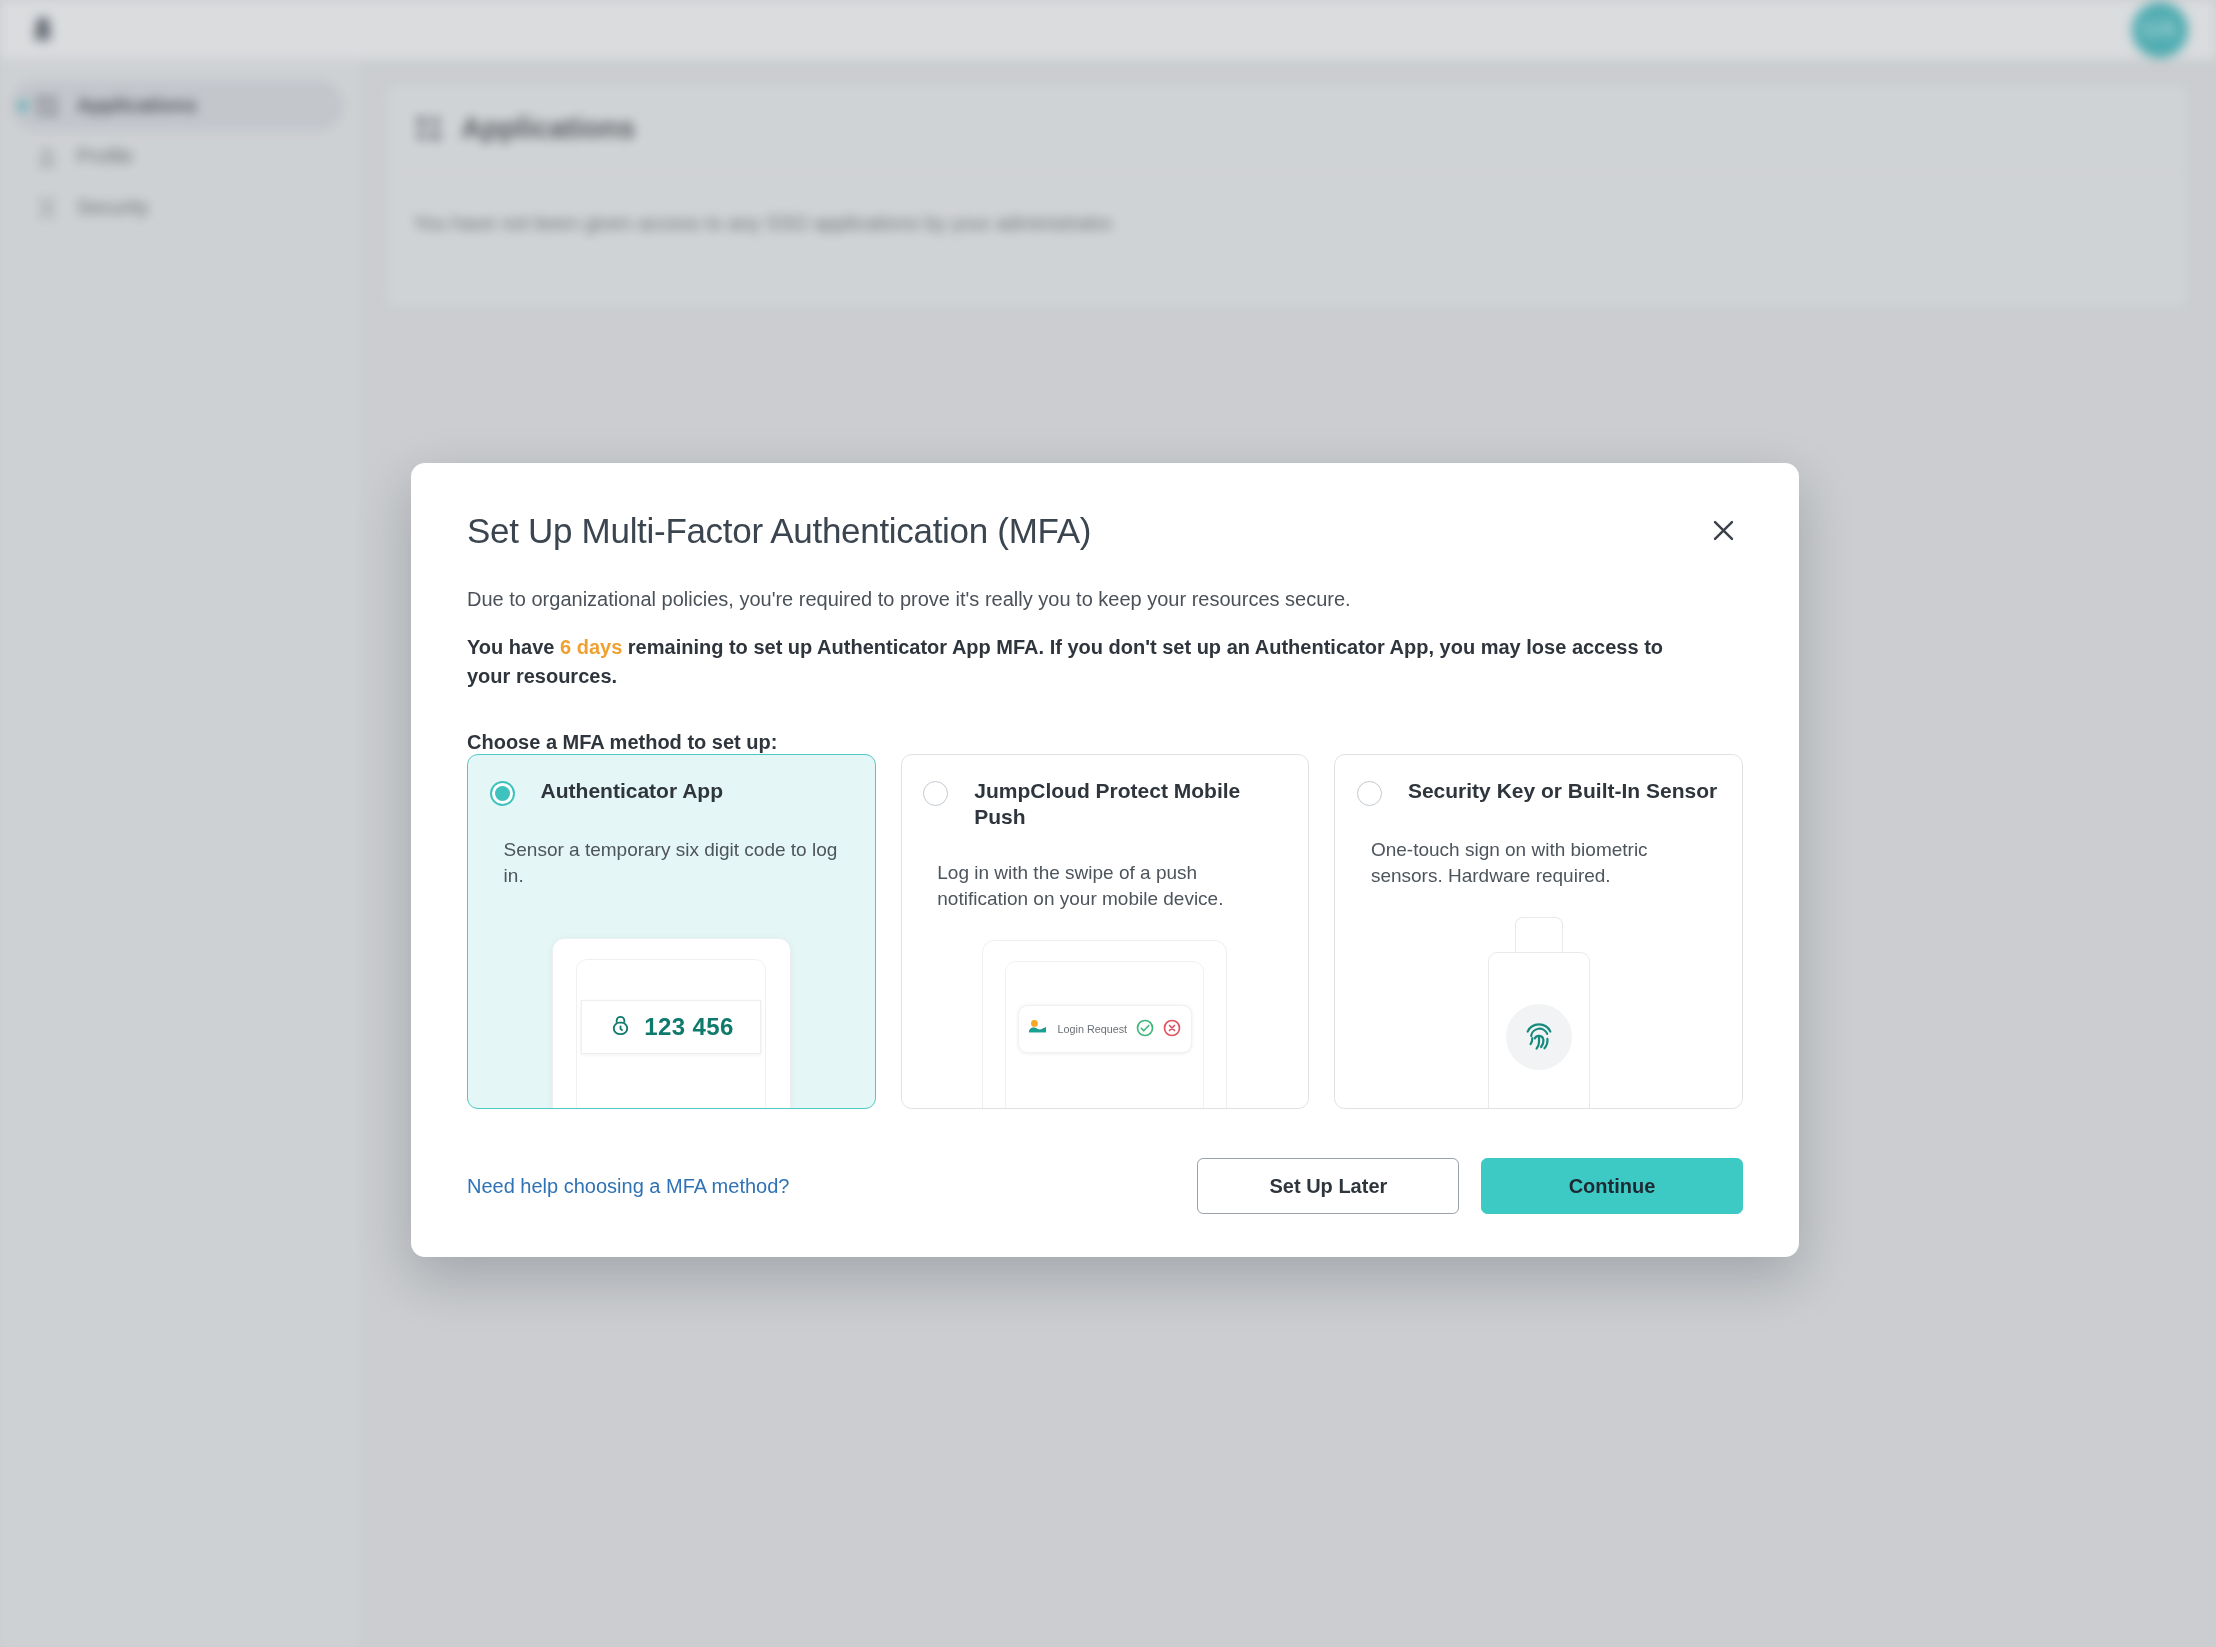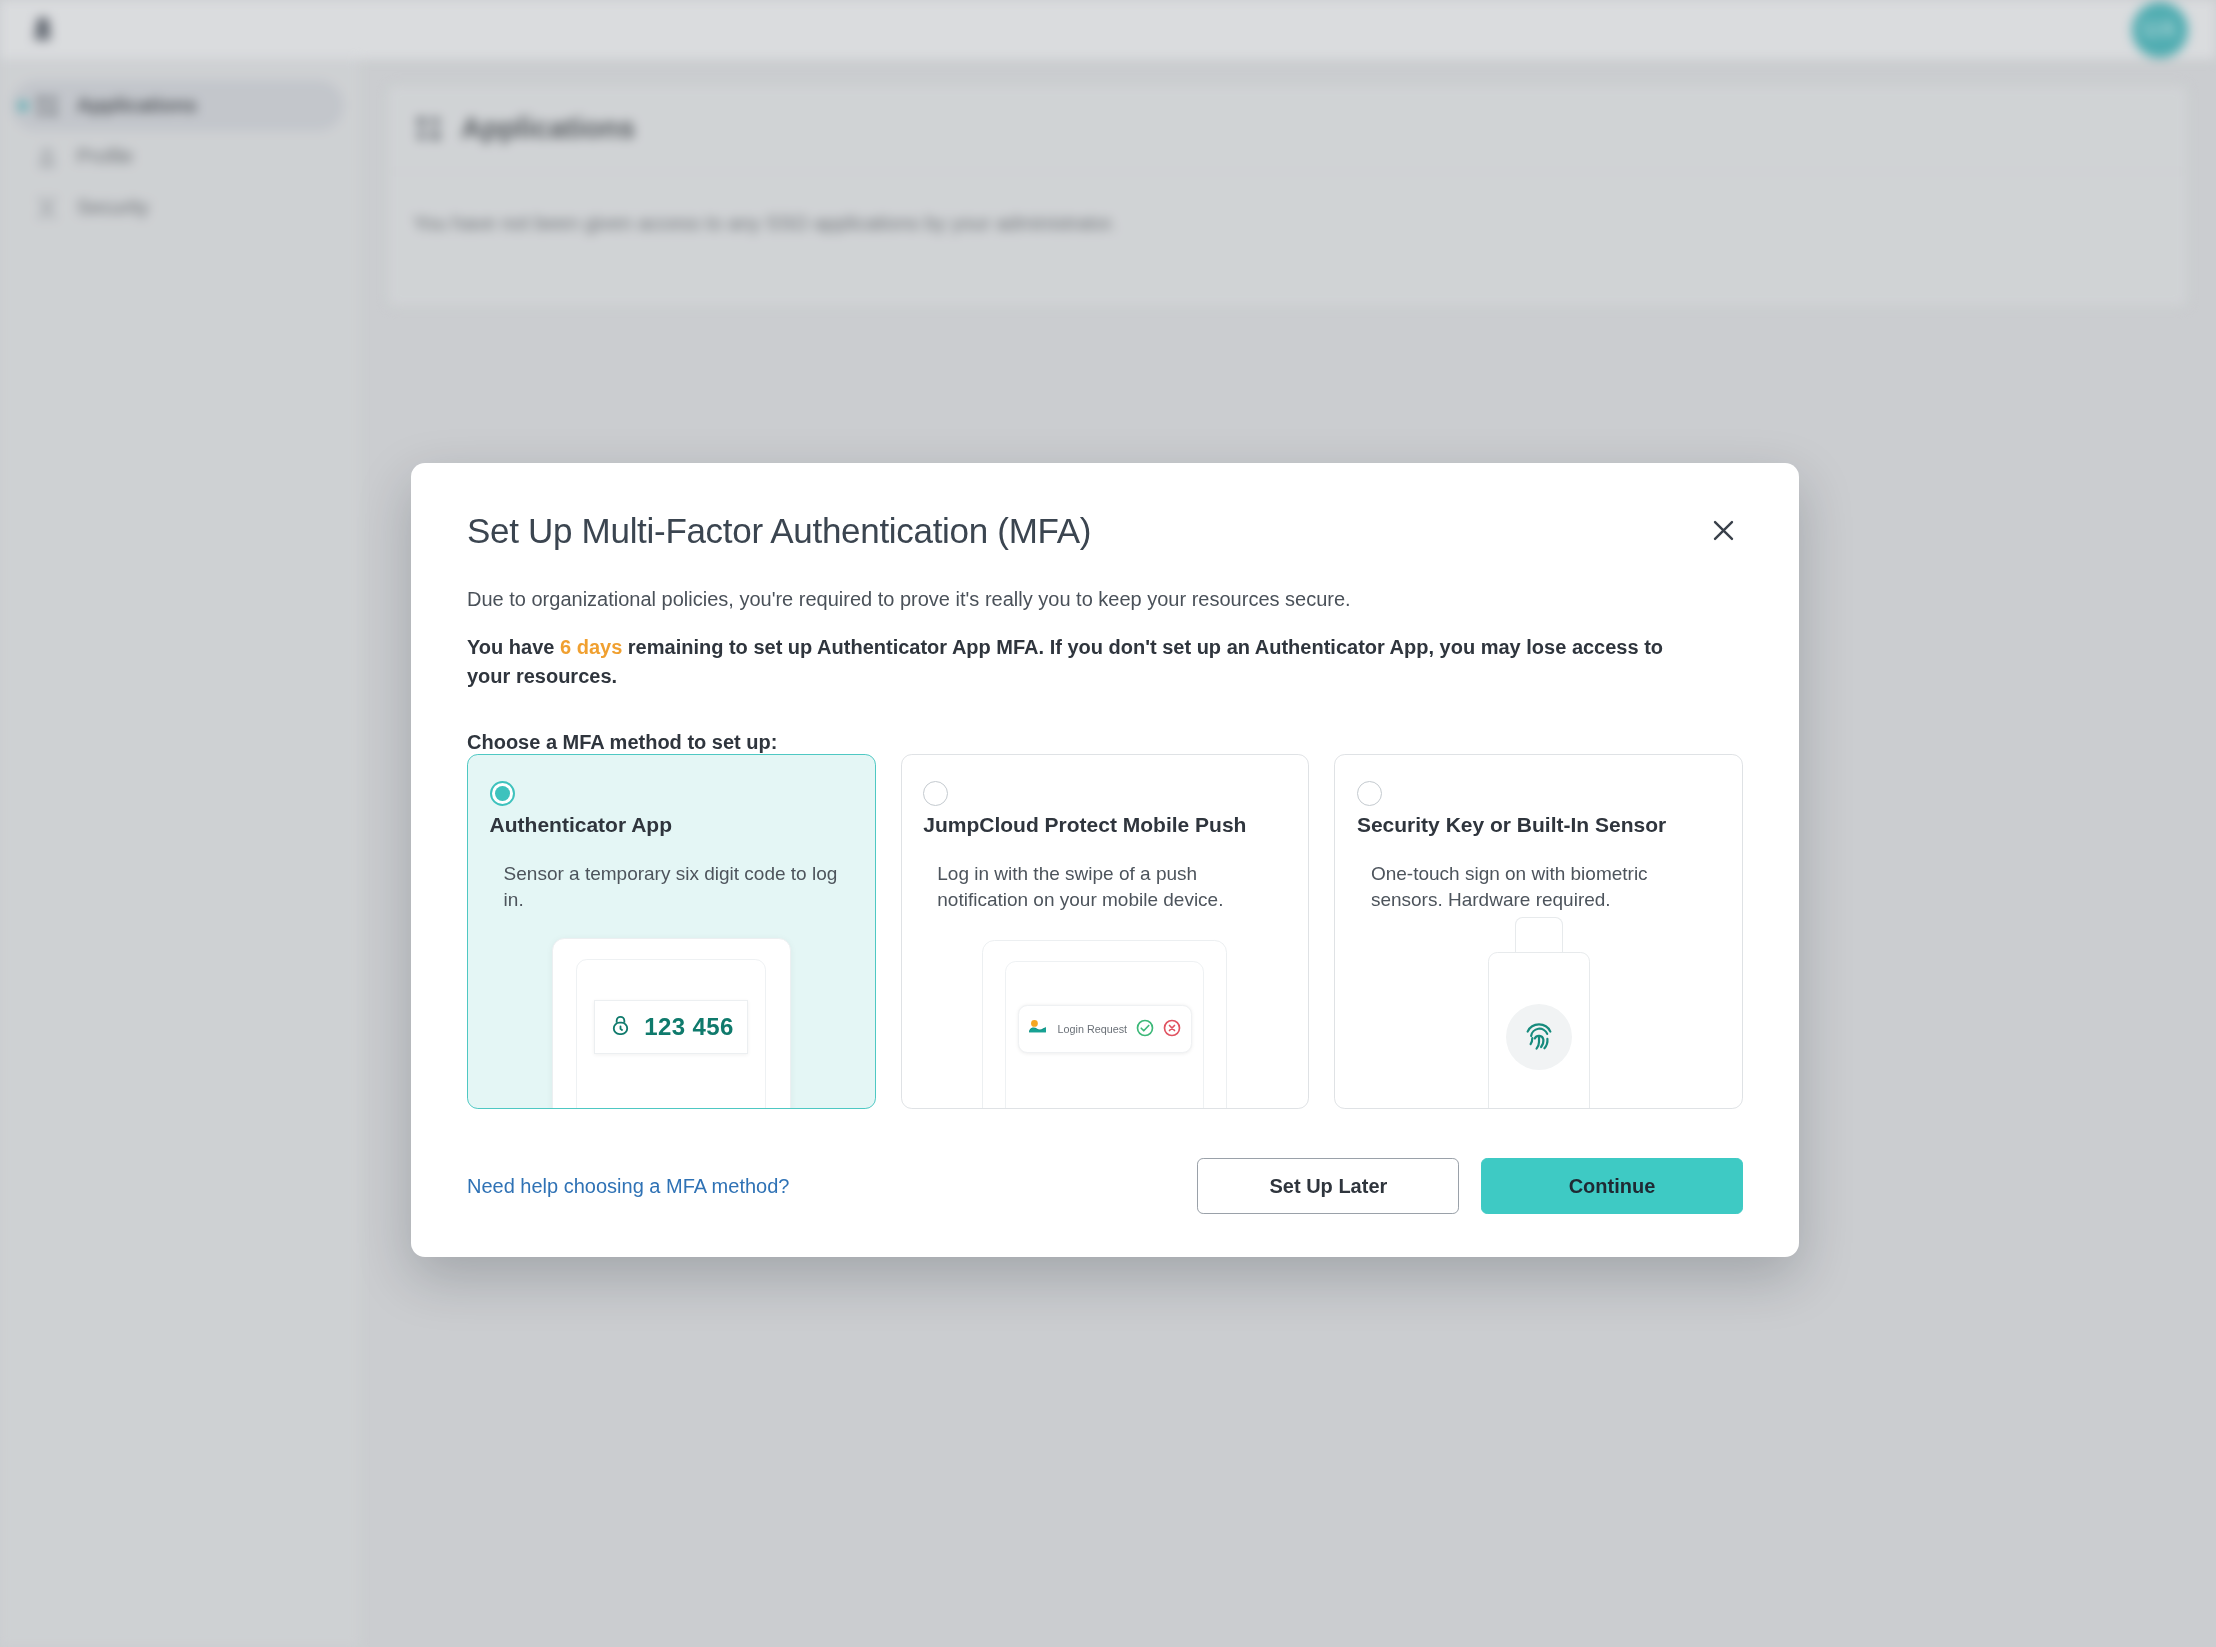--- a/index.html
+++ b/index.html
@@ -174,23 +174,22 @@
     cursor: pointer;
   }
   .option-card.selected {
     background: #e4f6f5;
     border: 1.5px solid #4ec8c3;
   }
 
   .option-head {
     display: flex;
     align-items: flex-start;
-    gap: 6px;
-    margin-bottom: 23px;
-    flex-direction: column;
+    gap: 26px;
+    margin-bottom: 31px;
   }
   .radio {
     flex: 0 0 25px;
     width: 25px; height: 25px;
     border-radius: 50%;
     border: 1.5px solid #c4cacf;
     background: #fff;
     margin-top: 3.1px;
   }
   .option-card.selected .radio {
@@ -239,21 +238,21 @@
   }
   .auth-inner {
     width: 190px; height: 185px;
     background: #fff;
     border: 0.8px solid #eef1f3;
     border-radius: 10.8px 10.8px 0 0;
     display: flex; justify-content: center;
     padding-top: 40px;
   }
   .auth-code {
-    width: 154px; height: 54px;
+    width: 180px; height: 54px;
     background: #fff;
     border: 0.8px solid #eceff1;
     border-radius: 0;
     box-shadow: 0 0.8px 3.9px rgba(0,0,0,0.06);
     display: flex; align-items: center; justify-content: center;
     gap: 12.3px;
   }
   .auth-code-text {
     font-size: 24px;
     font-weight: 700;

